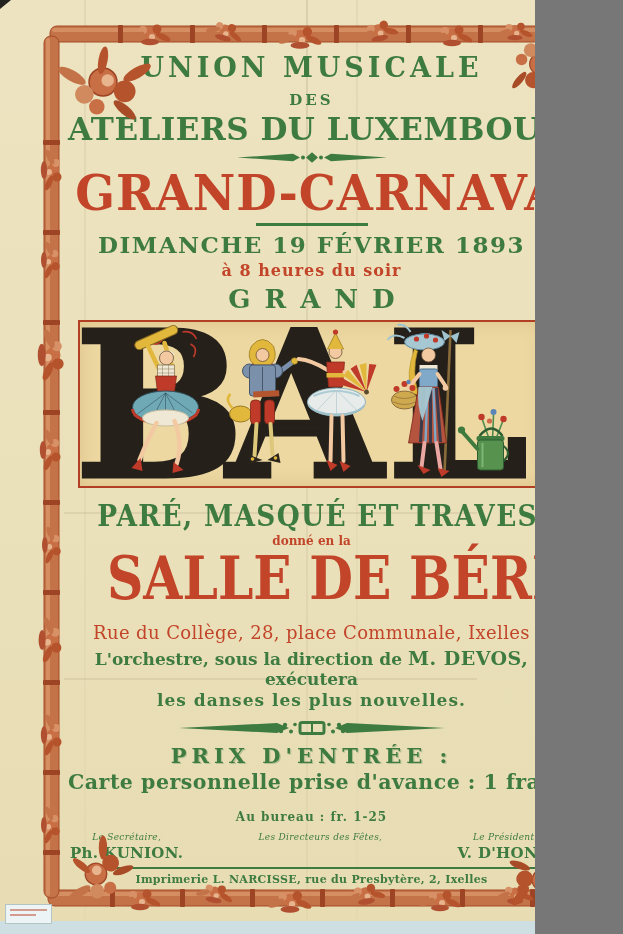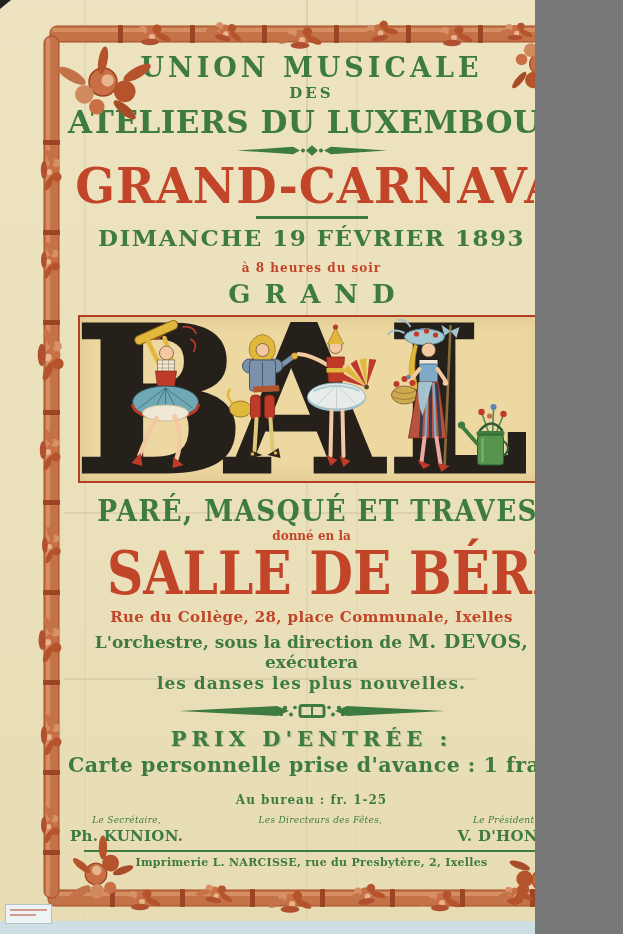--- a/index.html
+++ b/index.html
@@ -13,41 +13,41 @@
   .crease-v{position:absolute;top:0;bottom:14px;width:2px;
             background:linear-gradient(rgba(110,90,55,.14),rgba(110,90,55,.04))}
   .crease-h{position:absolute;left:64px;right:58px;height:2px;background:rgba(110,90,55,.10)}
   .fold-light{position:absolute;top:0;bottom:14px;left:540px;width:13px;background:rgba(255,255,250,.22)}
 
   .content{position:absolute;left:68px;top:52px;width:487px;text-align:center}
   .green{color:#3e7b40}
   .red{color:#c2452a}
 
   .org1{font-size:27px;font-weight:bold;letter-spacing:4px}
-  .org2{font-size:15px;font-weight:bold;letter-spacing:3px;margin-top:1px}
+  .org2{font-size:15px;font-weight:bold;letter-spacing:3px;margin-top:8px}
   .org3{font-size:31px;font-weight:bold;letter-spacing:.5px;margin-top:2px;white-space:nowrap}
   .season{font-size:11px;font-weight:bold;margin-top:3px;letter-spacing:.4px}
   .divider{display:block;margin:4px auto 0}
   .title{font-size:48px;font-weight:bold;letter-spacing:1px;margin-top:1px;white-space:nowrap;
          transform:scaleX(.97);transform-origin:center}
   .title-underline{width:112px;height:3px;background:#3e7b40;margin:2px auto 0}
   .date{font-size:23px;font-weight:bold;letter-spacing:1.5px;margin-top:5px;white-space:nowrap}
-  .time{font-size:12px;font-weight:bold;margin-top:10px;letter-spacing:1px}
+  .time{font-size:16px;font-weight:bold;margin-top:3px;letter-spacing:1px}
   .lead-in{font-size:26px;font-weight:bold;letter-spacing:14px;margin-top:4px;padding-left:14px}
 
   .bal-panel{position:relative;margin:6px 10px 0;height:168px;background:#edd8a2;
              border:2px solid #b23f24;box-shadow:inset 0 0 18px rgba(170,130,60,.25)}
   .bal-panel svg{display:block;width:100%;height:100%}
 
   .subtitle{font-size:30px;font-weight:bold;letter-spacing:1.5px;margin-top:10px;white-space:nowrap;
             transform:scaleX(.88);transform-origin:center}
   .given-in{font-size:12px;font-weight:bold;margin-top:1px}
   .venue{font-size:60px;font-weight:bold;margin-top:0;white-space:nowrap;line-height:1.02;
          transform:scaleX(.84);transform-origin:center}
-  .address{font-size:15px;font-weight:bold;margin-top:4px;letter-spacing:.4px}
+  .address{font-size:18px;font-weight:normal;margin-top:13px;letter-spacing:.4px}
   .orch{font-size:17px;font-weight:bold;margin-top:4px}
   .orch .dirname{font-size:19px;letter-spacing:.5px}
   .orch2{font-size:17px;font-weight:bold;margin-top:1px;letter-spacing:1px}
 
   .prix{font-size:21px;font-weight:bold;letter-spacing:5px;margin-top:5px;
         text-shadow:1.2px 1.2px 0 rgba(62,123,64,.30)}
   .advance{font-size:20.5px;font-weight:bold;margin-top:2px;letter-spacing:.5px;white-space:nowrap}
   .door{font-size:12px;font-weight:bold;margin-top:16px;letter-spacing:1px}
 
   .sig-row{display:flex;justify-content:space-between;align-items:flex-start;margin-top:8px;padding:0 2px}

